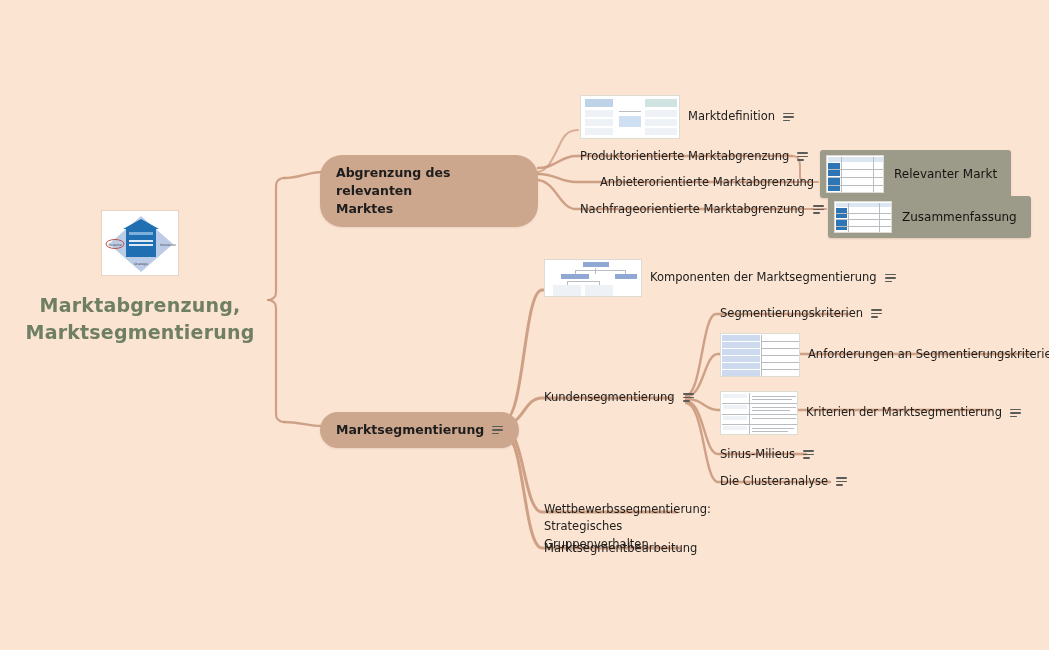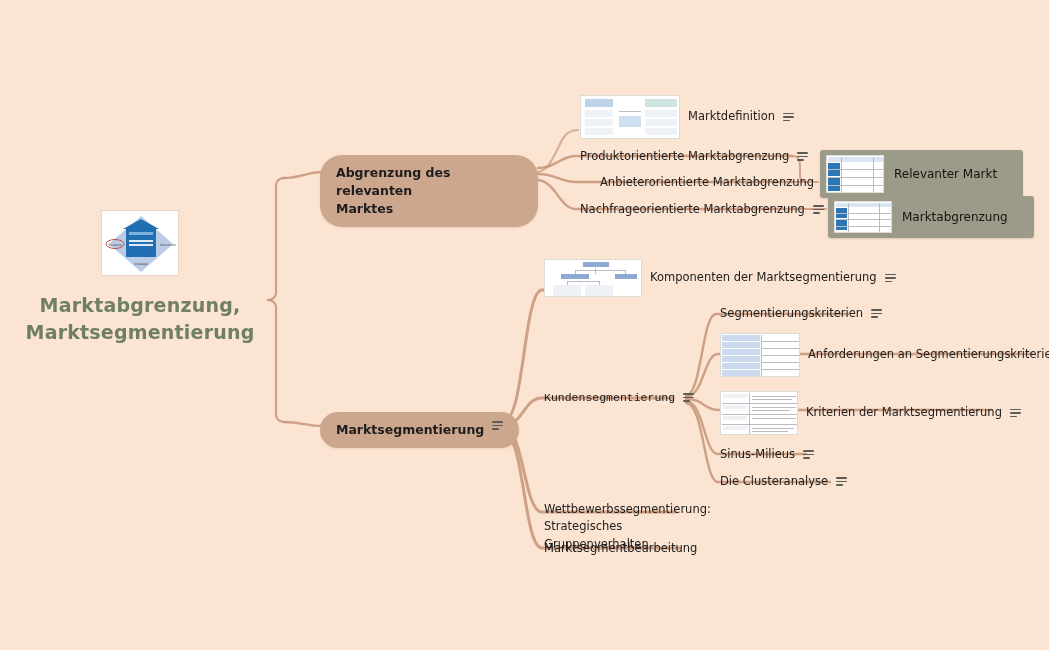--- a/index.html
+++ b/index.html
@@ -44,40 +44,40 @@
 
   
   .pill {
     background: #CCA68D;
     border-radius: 22px;
     padding: 9px 16px;
     color: #1d1d1d;
     font-size: 12.5px;
     font-weight: bold;
     line-height: 1.45;
-    display: flex; gap: 8px;
+    display: flex; align-items: center; gap: 8px;
     box-shadow: 0 1px 2px rgba(120,80,55,.12);
   }
 
   
   .leaf {
     display: flex; align-items: center; gap: 8px;
     font-size: 11.5px;
     color: #20201f;
     padding: 3px 2px 5px 2px;
     line-height: 1.5;
     white-space: nowrap;
   }
   .leaf.wrap { white-space: normal; }
 
   
   .card {
     background: #9C9B89;
     border-radius: 3px;
-    padding: 5px 26px 5px 6px;
+    padding: 5px 14px 5px 6px;
     display: flex; align-items: center; gap: 10px;
     box-shadow: 0 1px 2px rgba(90,80,60,.18);
   }
   .card .card-label { font-size: 12px; color: #14140f; white-space: nowrap; }
 
   
   .note-icon { display: inline-flex; flex-direction: column; gap: 2px; flex: 0 0 auto; }
   .note-icon i { display: block; height: 1.6px; background: #5b5b57; border-radius: 1px; }
   .note-icon i:nth-child(1) { width: 11px; }
   .note-icon i:nth-child(2) { width: 11px; }
@@ -236,21 +236,21 @@
       <div class="thumb" style="width:58px;height:32px;">
         <div class="h" style="left:1px;top:6px;width:11px;height:10px;"></div>
         <div class="h" style="left:1px;top:18px;width:11px;height:10px;"></div>
         <div class="r" style="left:1px;top:1px;width:56px;height:4px;background:#dbe6f2;"></div>
         <div class="ln" style="left:1px;top:11px;width:56px;"></div>
         <div class="ln" style="left:1px;top:17px;width:56px;"></div>
         <div class="ln" style="left:1px;top:24px;width:56px;"></div>
         <div class="ln" style="left:13px;top:1px;width:1px;height:30px;"></div>
         <div class="ln" style="left:44px;top:1px;width:1px;height:30px;"></div>
       </div>
-      <span class="card-label">Marktabgrenzung</span>
+      <span class="card-label">Zusammenfassung</span>
     </div>
   </div>
 
   <div class="node" style="left:320px; top:412px;">
     <div class="pill">
       <span>Marktsegmentierung</span>
       <span class="note-icon">
           <i></i>
           <i></i>
           <i></i>
@@ -358,21 +358,21 @@
     <div class="leaf">
       <span>Die Clusteranalyse</span>
       <span class="note-icon">
           <i></i>
           <i></i>
           <i></i>
         </span>
     </div>
   </div>
 
-  <div class="node" style="left:542px; top:386px;font-family:Liberation Mono, monospace;">
+  <div class="node" style="left:542px; top:386px;">
     <div class="leaf">
       <span>Kundensegmentierung</span>
       <span class="note-icon">
           <i></i>
           <i></i>
           <i></i>
         </span>
     </div>
   </div>
 

